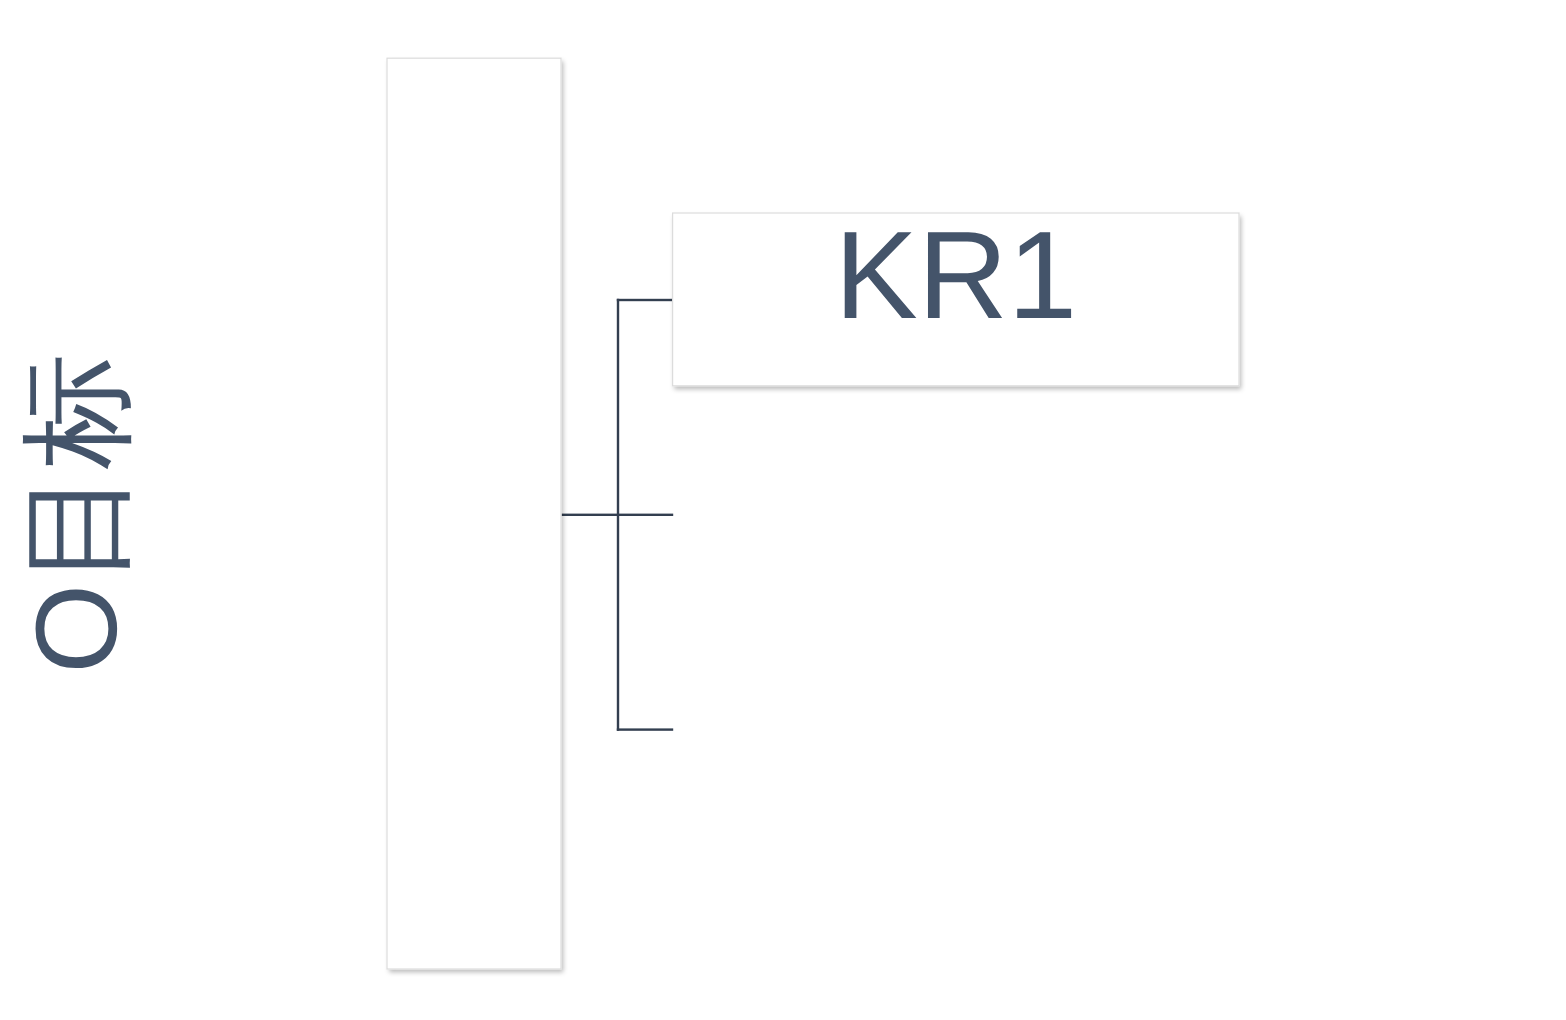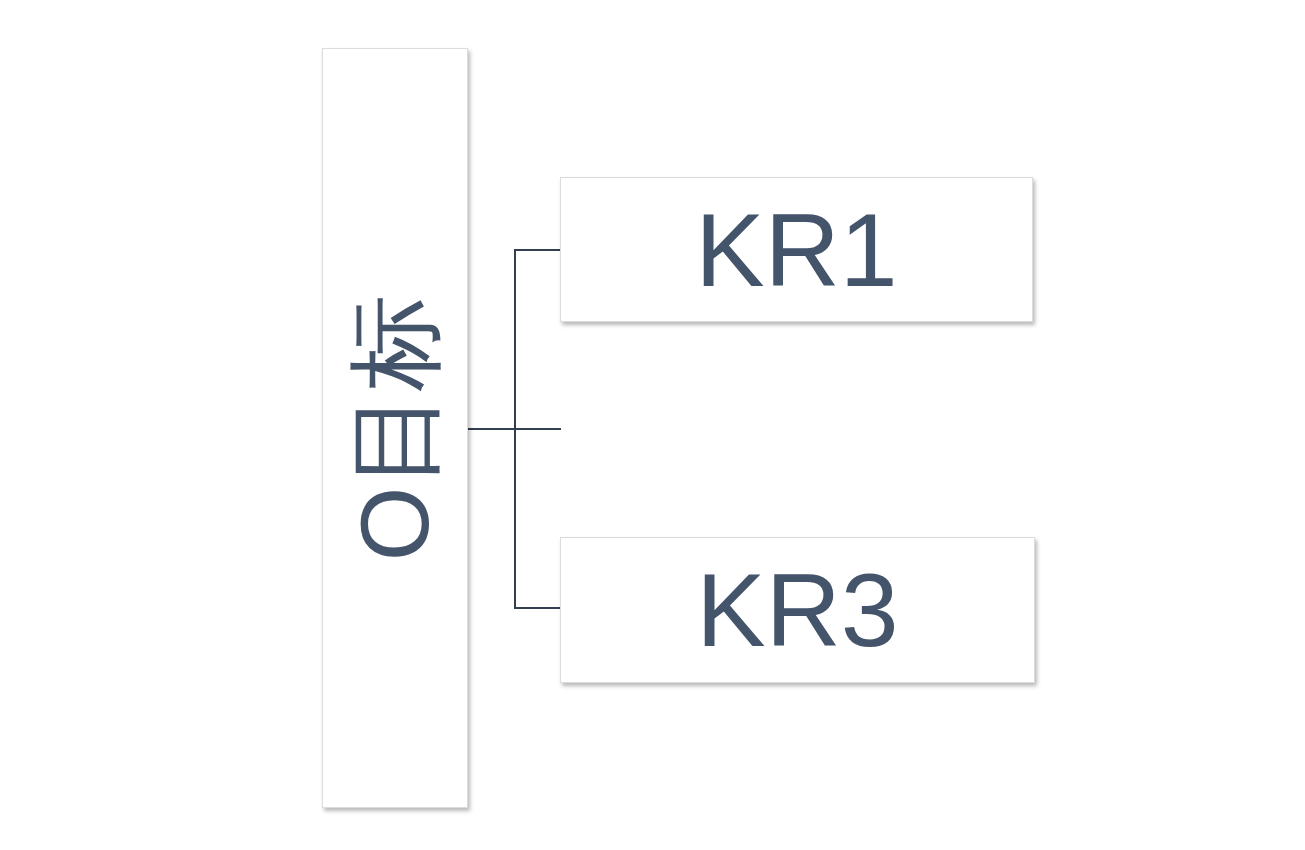--- a/index.html
+++ b/index.html
@@ -17,21 +17,20 @@
     background: #ffffff;
     overflow: hidden;
     font-family: "Liberation Sans", sans-serif;
   }
   .shape {
     position: absolute;
     background: var(--box-bg);
     border: 1px solid var(--box-border);
     box-shadow: 2px 3px 4px rgba(0,0,0,0.28);
     display: flex;
-    align-items: center;
     justify-content: center;
     z-index: 2;
   }
   .o-box   { left: 322px; top: 48px;  width: 146px; height: 760px; }
   .o-label {
     display: block;
     transform: rotate(-90deg);
     white-space: nowrap;
     font-size: 96px;
     color: var(--text-color);
@@ -69,17 +68,14 @@
   <div class="connector c-main"></div>
   <div class="connector c-trunk"></div>
   <div class="connector c-kr1"></div>
   <div class="connector c-kr3"></div>
 
   <div class="shape kr-box kr1">
     <span class="kr-label">KR1</span>
   </div>
 
 
-  <div class="shape kr-box kr3">
-    <span class="kr-label">KR3</span>
-  </div>
 
 </div>
 
 </body></html>

